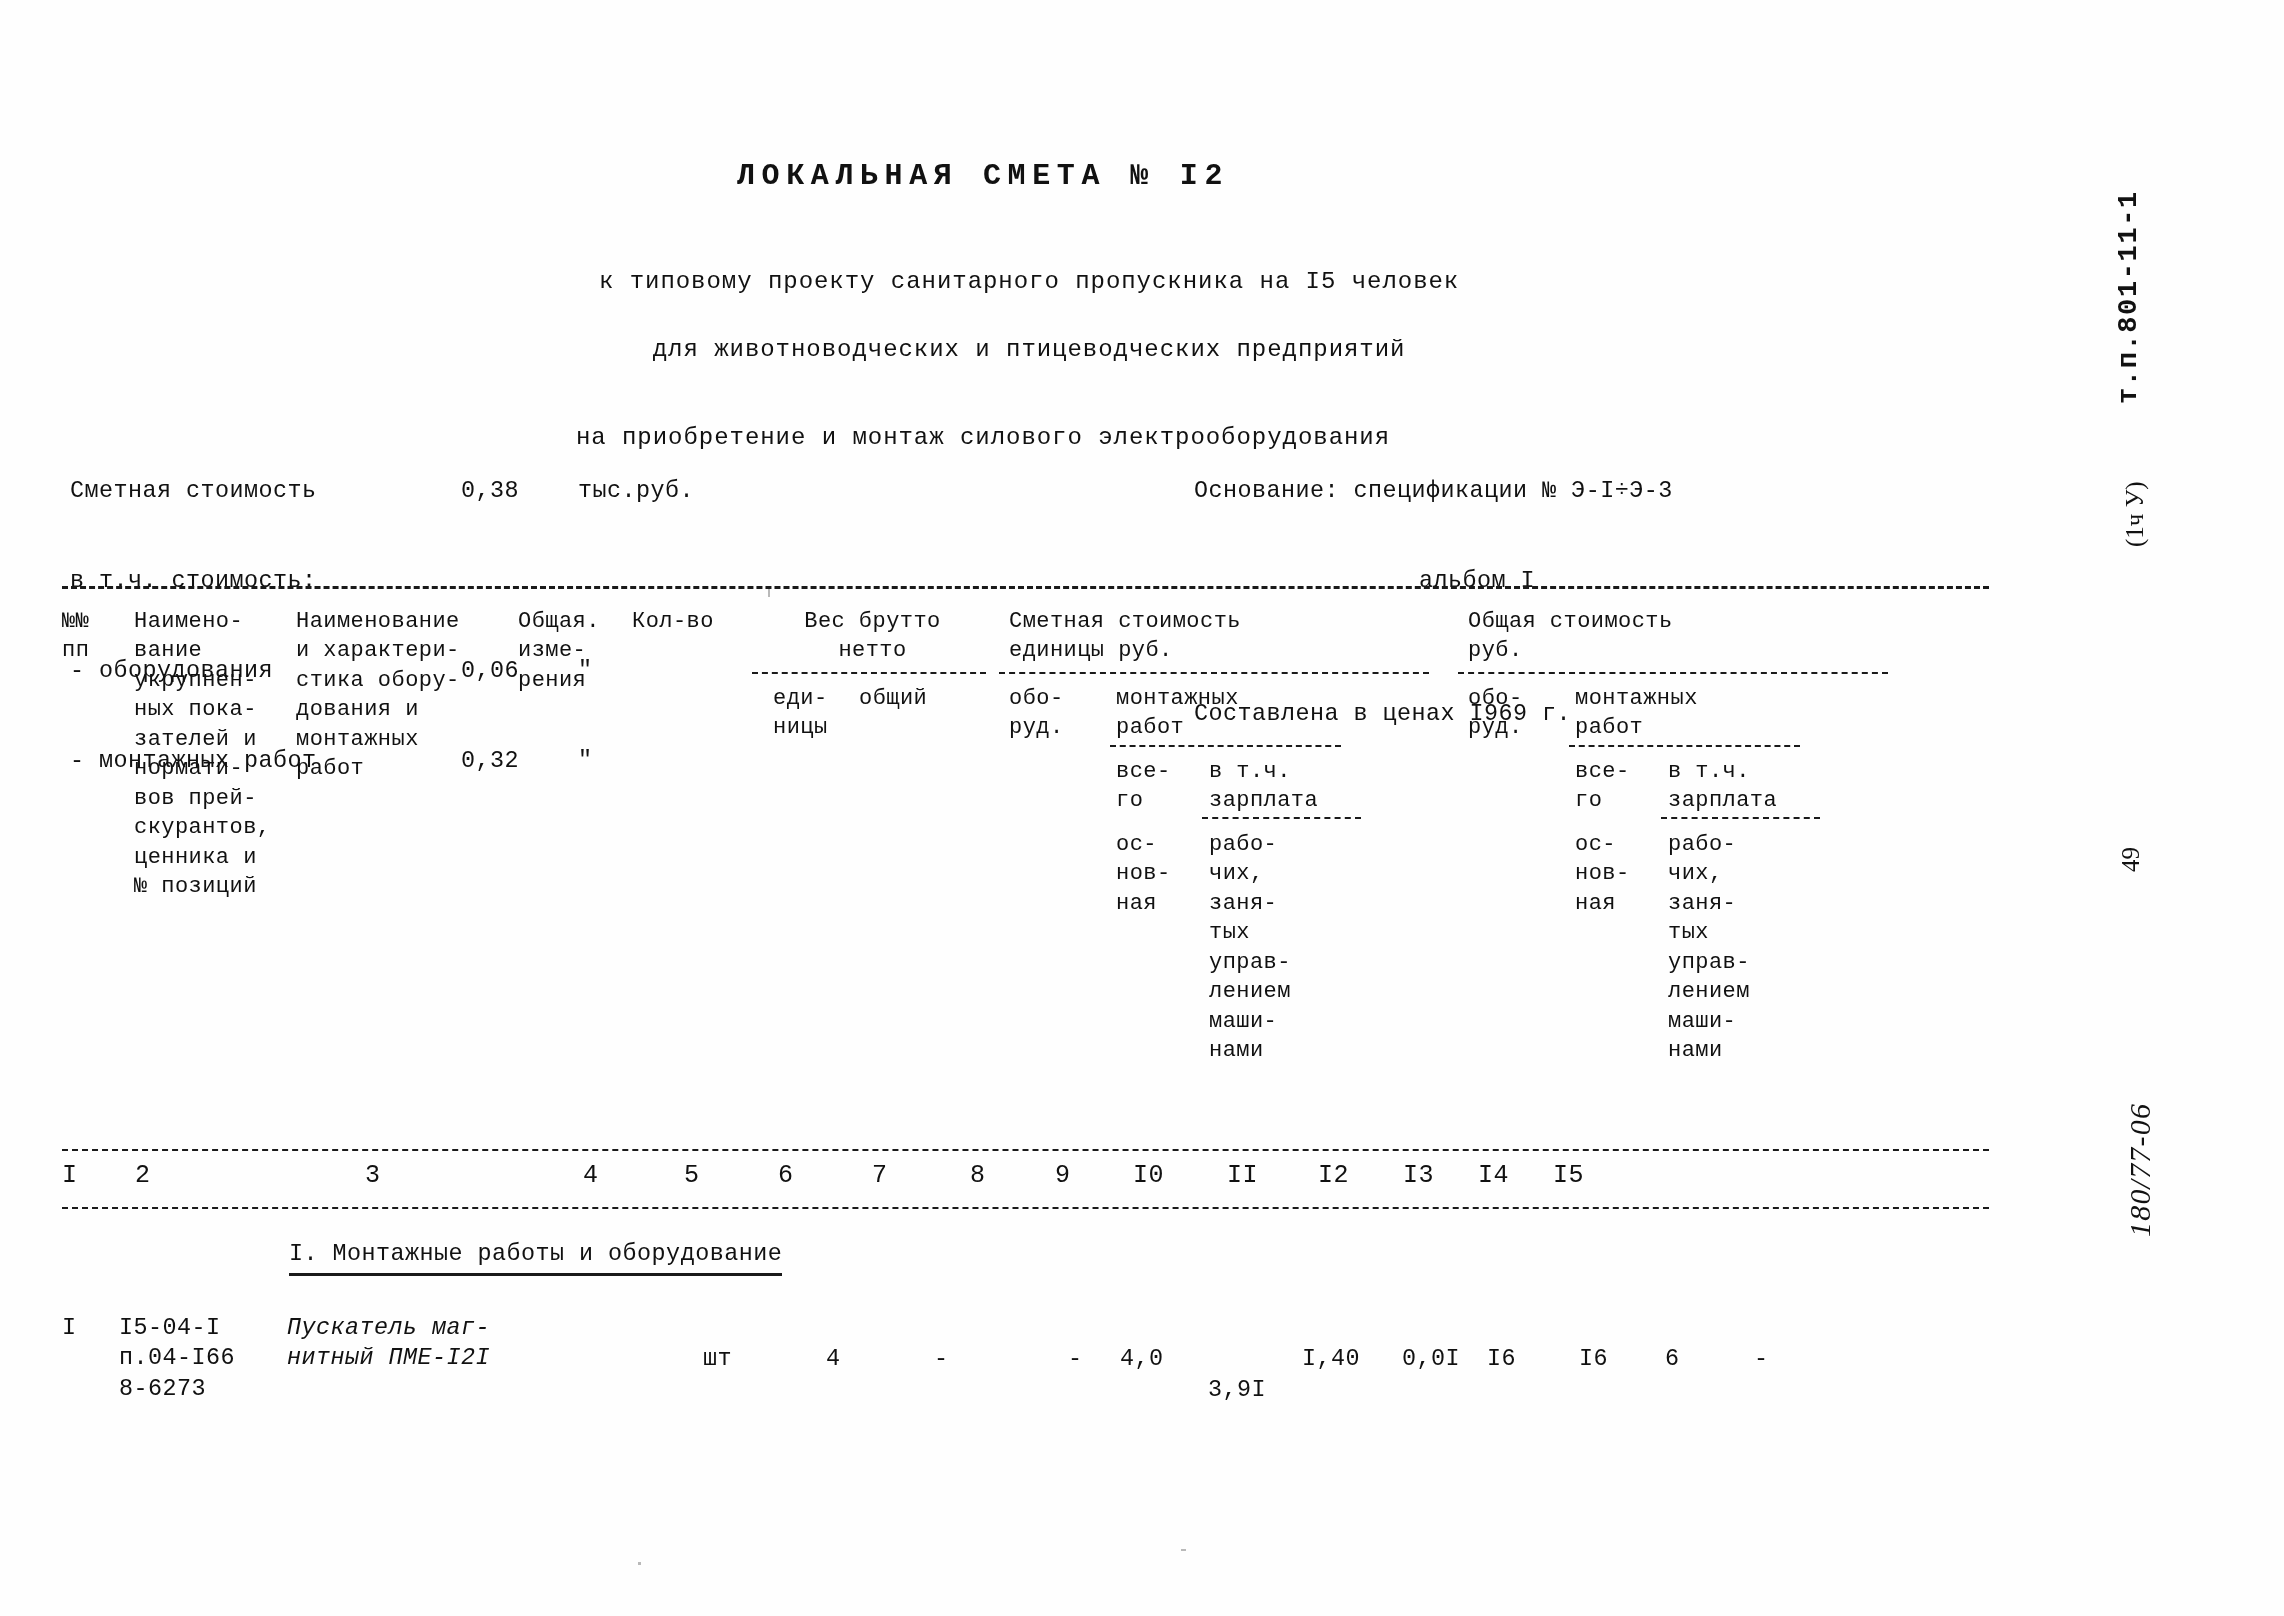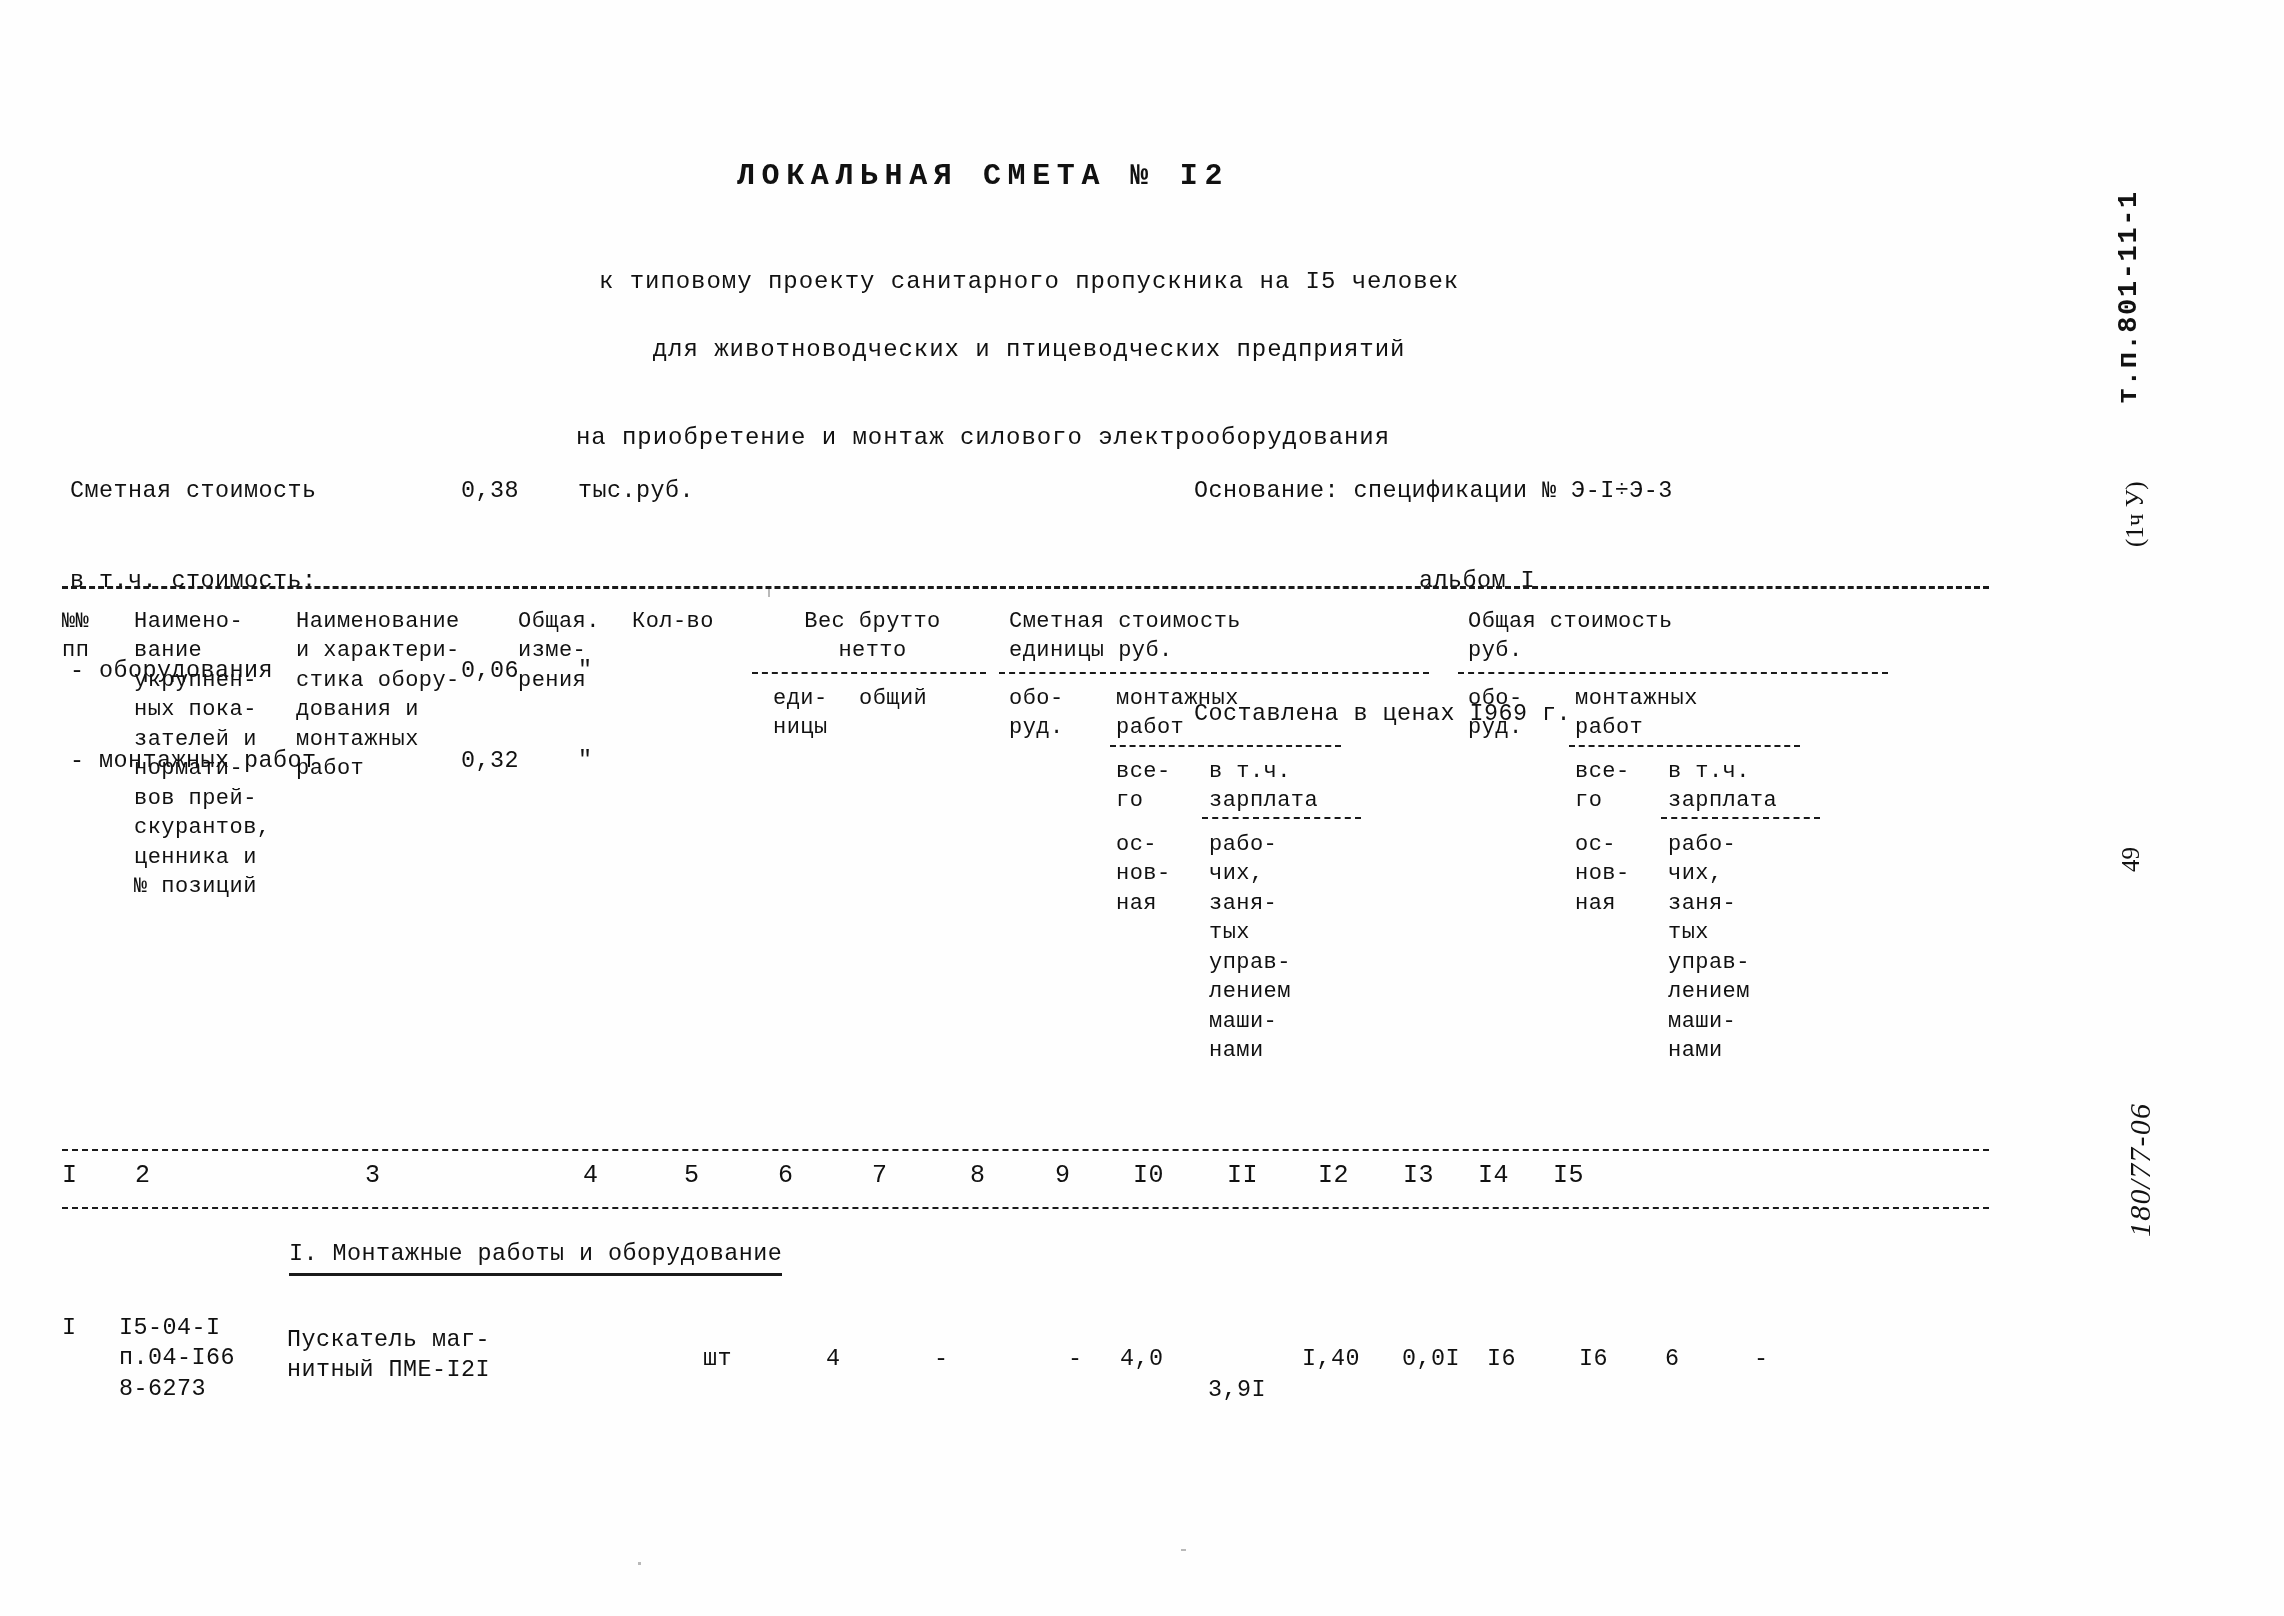--- a/index.html
+++ b/index.html
@@ -328,21 +328,21 @@
 
     <div id="table-body" class="tw">
 
       <div id="section-title">I. Монтажные работы и оборудование</div>
 
       <div id="data-row">
         <div class="cell" style="left:0px;    top:104px;">I</div>
         <div class="cell" style="left:57px;   top:104px;">I5-04-I
 п.04-I66
 8-6273</div>
-        <div class="cell" style="left:225px;  top:116px;">Пускатель маг-
+        <div class="cell" style="left:225px;  top:104px;font-style:italic;">Пускатель маг-
 нитный ПМЕ-I2I</div>
         <div class="cell" style="left:641px;  top:135px;">шт</div>
         <div class="cell" style="left:764px; top:135px;">4</div>
         <div class="cell" style="left:872px; top:135px;">-</div>
         <div class="cell" style="left:1006px; top:135px;">-</div>
         <div class="cell" style="left:1058px; top:135px;">4,0</div>
         <div class="cell" style="left:1146px; top:135px;margin-top:31px;">3,9I</div>
         <div class="cell" style="left:1240px; top:135px;">I,40</div>
         <div class="cell" style="left:1340px; top:135px;">0,0I</div>
         <div class="cell" style="left:1425px; top:135px;">I6</div>

